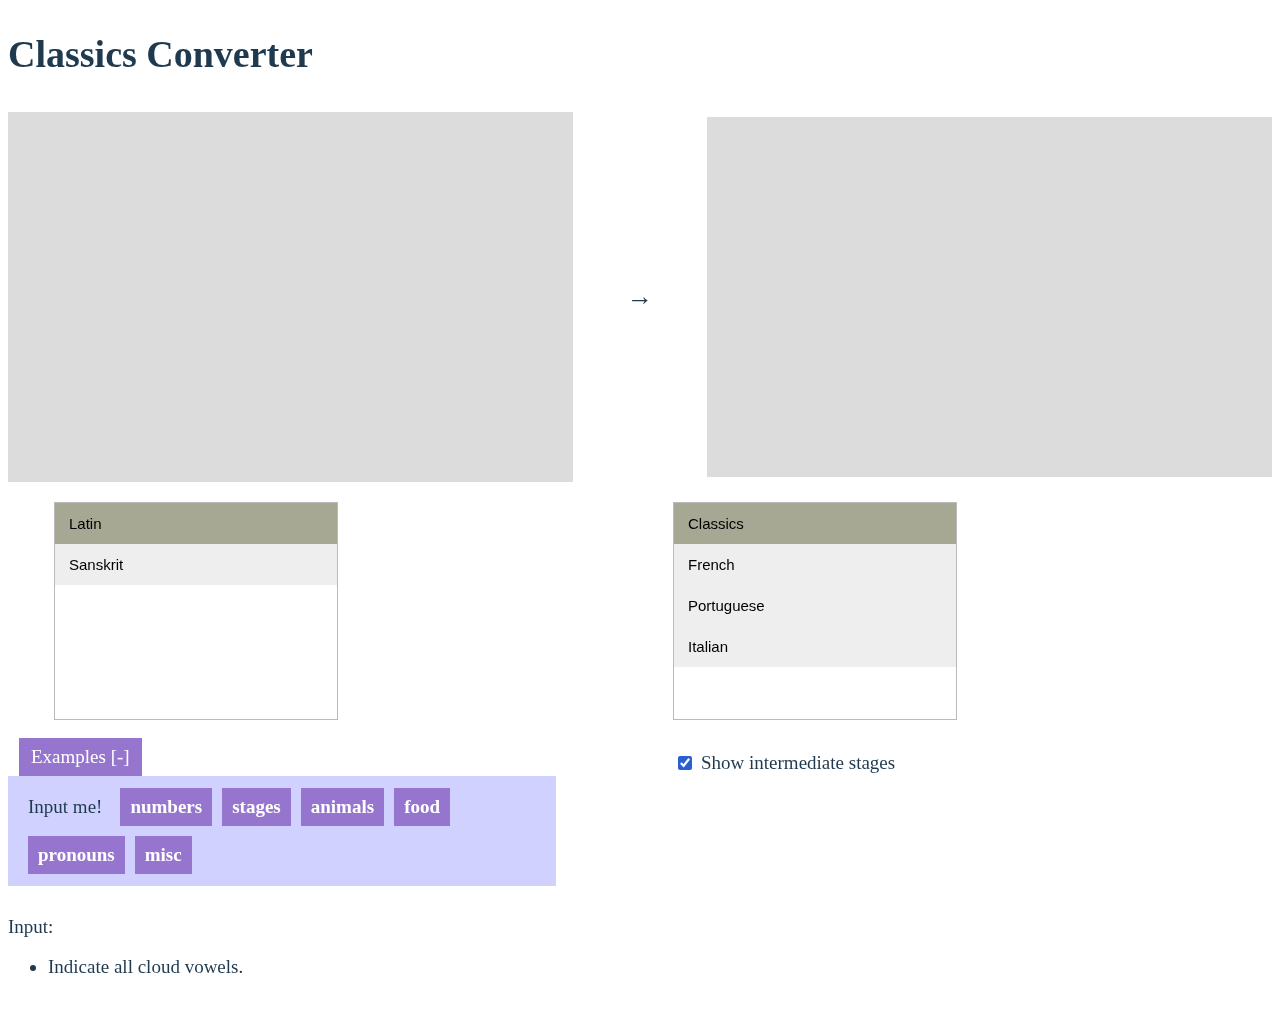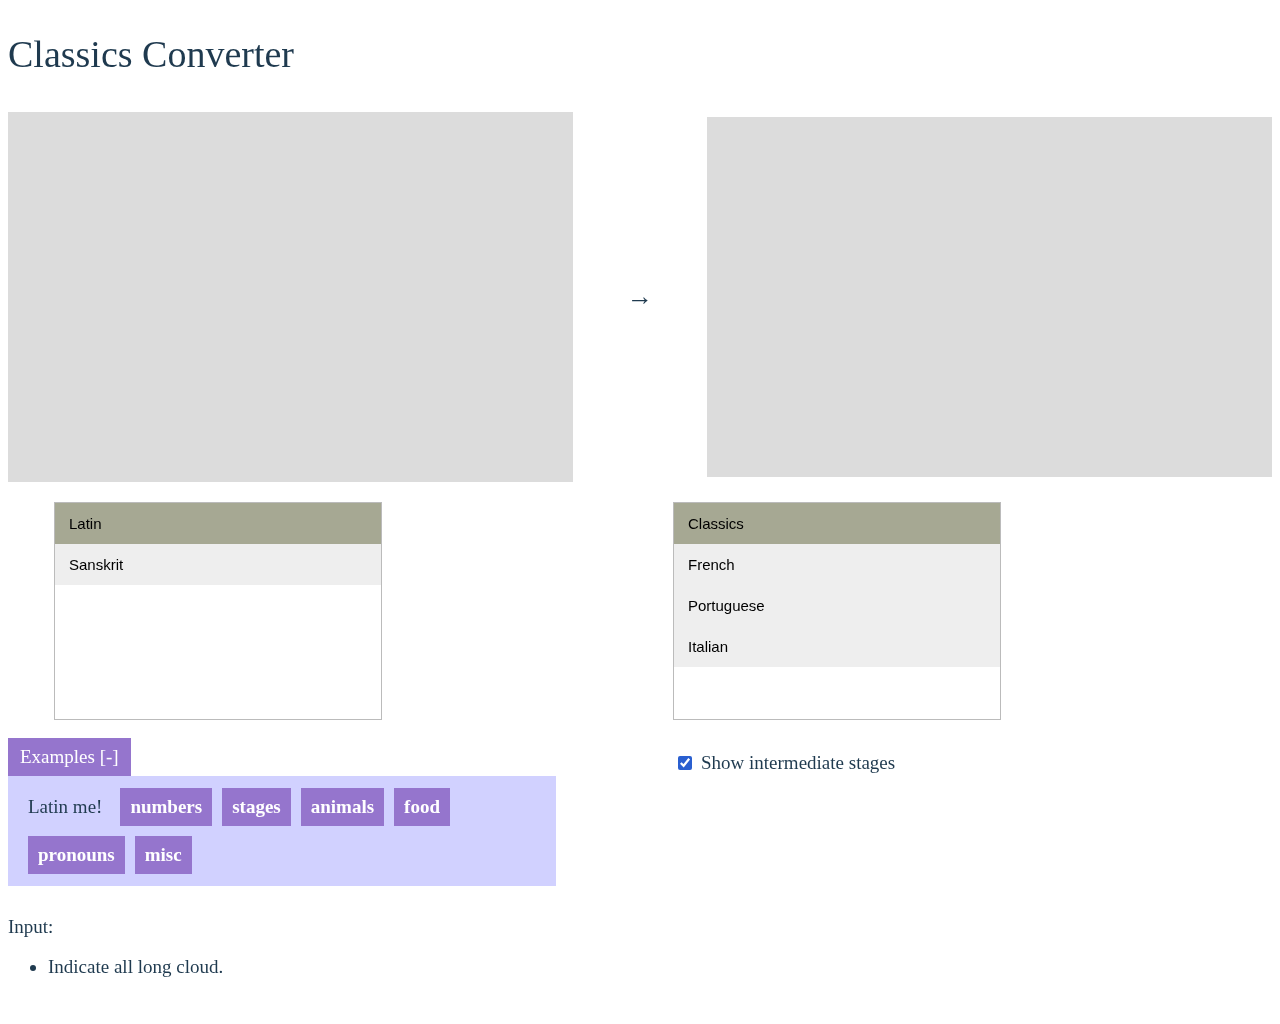--- a/index.html
+++ b/index.html
@@ -12,21 +12,21 @@
   }
   body {
     font-family: Georgia, 'Times New Roman', serif;
     color: #1f3a4f;
     padding: 8px;
     overflow-y: scroll;
     background: #fff;
   }
   h1 {
     font-size: 38px;
-    font-weight: normal;
+    font-weight: bold;
     margin: 24px 0 36px 0;
     color: #1f3a4f;
   }
   .convert-row {
     display: flex;
     align-items: center;
     gap: 0;
     margin-bottom: 20px;
   }
   .panel {
@@ -55,21 +55,21 @@
     flex-direction: column;
   }
   .lang-col-left {
     margin-left: 46px;
     width: 620px;
   }
   .lang-col-right {
     width: 600px;
   }
   .lang-select {
-    width: 328px;
+    width: 284px;
     height: 218px;
     font-family: Arial, Helvetica, sans-serif;
     font-size: 15px;
     border: 1px solid #bbb;
     background: #fff;
     overflow-y: scroll;
   }
   .lang-option {
     background: #eeeeee;
     padding: 12px 14px;
@@ -80,20 +80,21 @@
     background: #a6a893;
   }
   .examples-toggle {
     background: #9575cd;
     color: #fff;
     border: none;
     font-family: inherit;
     font-size: 19px;
     padding: 8px 12px;
     cursor: pointer;
+    margin-left: 11px;
   }
   .examples-panel {
     background: #d1d1ff;
     width: 548px;
     padding: 12px 12px 12px 20px;
     display: flex;
     flex-wrap: wrap;
     align-items: center;
     gap: 10px;
     margin-bottom: 30px;
@@ -169,31 +170,31 @@
         <div class="lang-option">Portuguese</div>
         <div class="lang-option">Italian</div>
       </div>
   </div>
 </div>
 
 <div class="bottom-row">
   <div class="left-bottom">
     <button class="examples-toggle">Examples [-]</button>
     <div class="examples-panel">
-      <span class="click-me">Latin me!</span>
+      <span class="click-me">Input me!</span>
 
     <button class="example-btn">numbers</button>
         <button class="example-btn">stages</button>
         <button class="example-btn">animals</button>
         <button class="example-btn">food</button>
         <button class="example-btn">pronouns</button>
         <button class="example-btn">misc</button>
       </div>
     <div class="input-label">Input:</div>
     <ul id="input-notes">
-        <li>Indicate all long cloud.</li>
+        <li>Indicate all cloud vowels.</li>
       </ul>
   </div>
   <div class="right-bottom">
     <input type="checkbox" id="show-intermediate" checked="" style="">
     <span>Show intermediate stages</span>
   </div>
 </div>
 
 </body></html>

